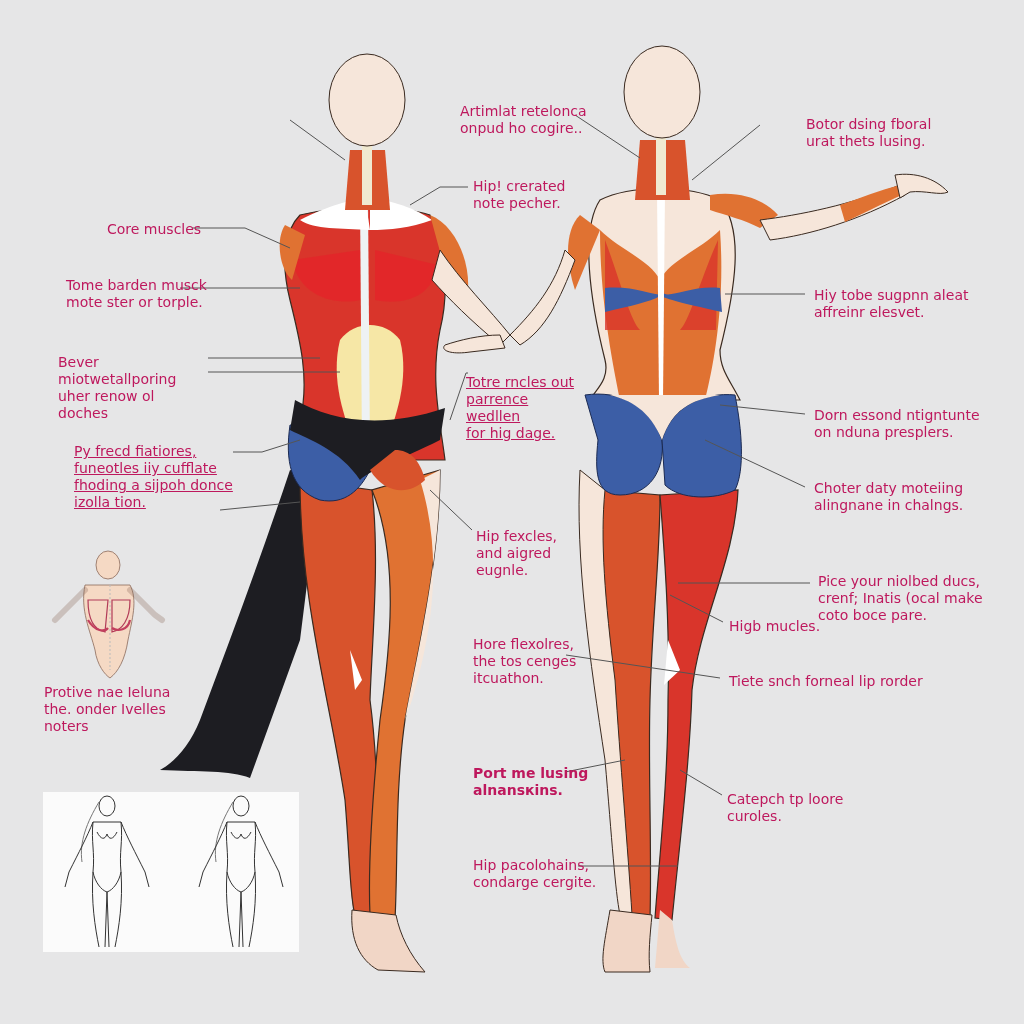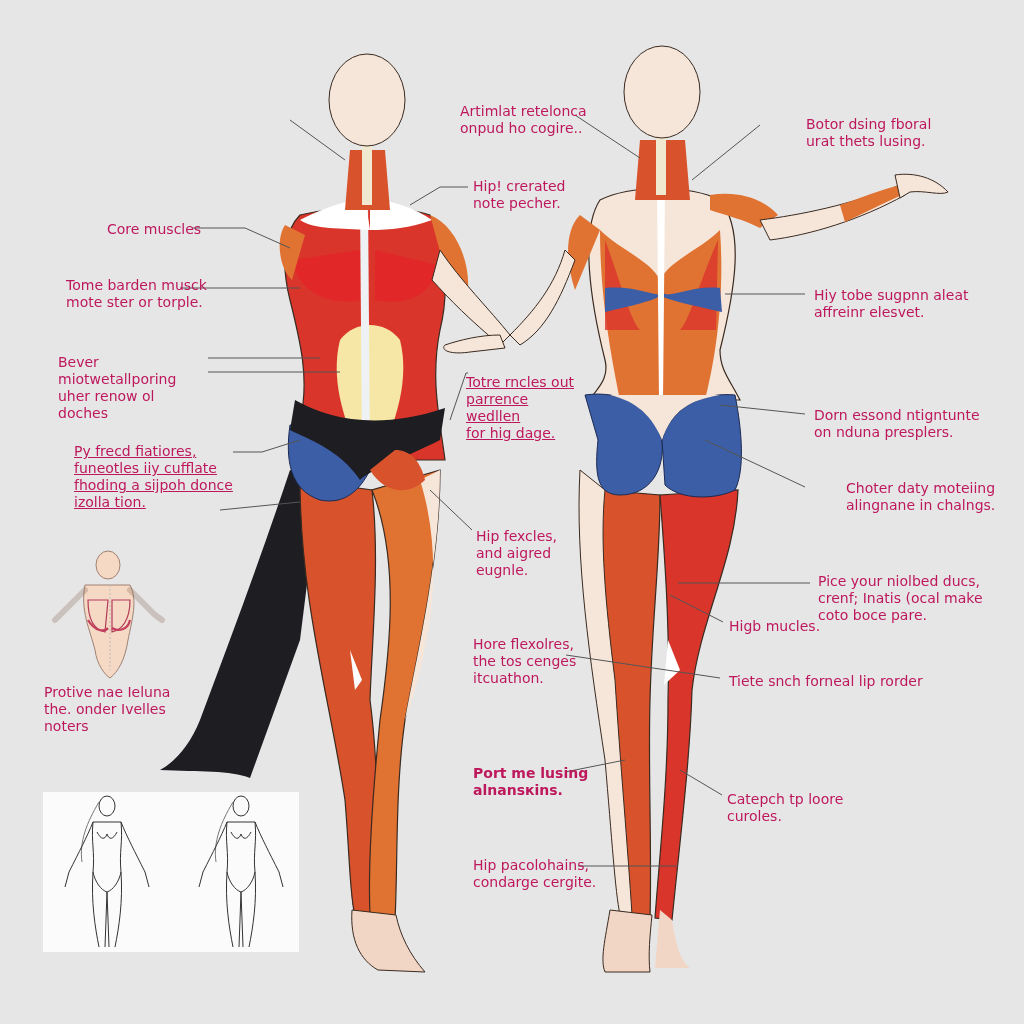--- a/index.html
+++ b/index.html
@@ -142,21 +142,21 @@
 alnansкins.</div>
 <div class="lbl" style="left:473px;top:857px;">Hip pacolohains,
 condarge cergite.</div>
 
 <div class="lbl" style="left:806px;top:116px;">Botor dsing fboral
 urat thets lusing.</div>
 <div class="lbl" style="left:814px;top:287px;">Hiy tobe sugpnn aleat
 affreinr elesvet.</div>
 <div class="lbl" style="left:814px;top:407px;">Dorn essond ntigntunte
 on nduna presplers.</div>
-<div class="lbl" style="left:814px;top:480px;margin-left:32px;">Choter daty moteiing
+<div class="lbl" style="left:814px;top:480px;">Choter daty moteiing
 alingnane in chalngs.</div>
 <div class="lbl" style="left:818px;top:573px;">Pice your niolbed ducs,
 crenf; Inatis (ocal make
 coto boce pare.</div>
 <div class="lbl" style="left:729px;top:618px;">Higb mucles.</div>
 <div class="lbl" style="left:729px;top:673px;">Tiete snch forneal lip rorder</div>
 <div class="lbl" style="left:727px;top:791px;">Catepch tp loore
 curoles.</div>
 
 <div class="lbl c" style="left:44px;top:684px;width:130px;">Protive nae Ieluna

